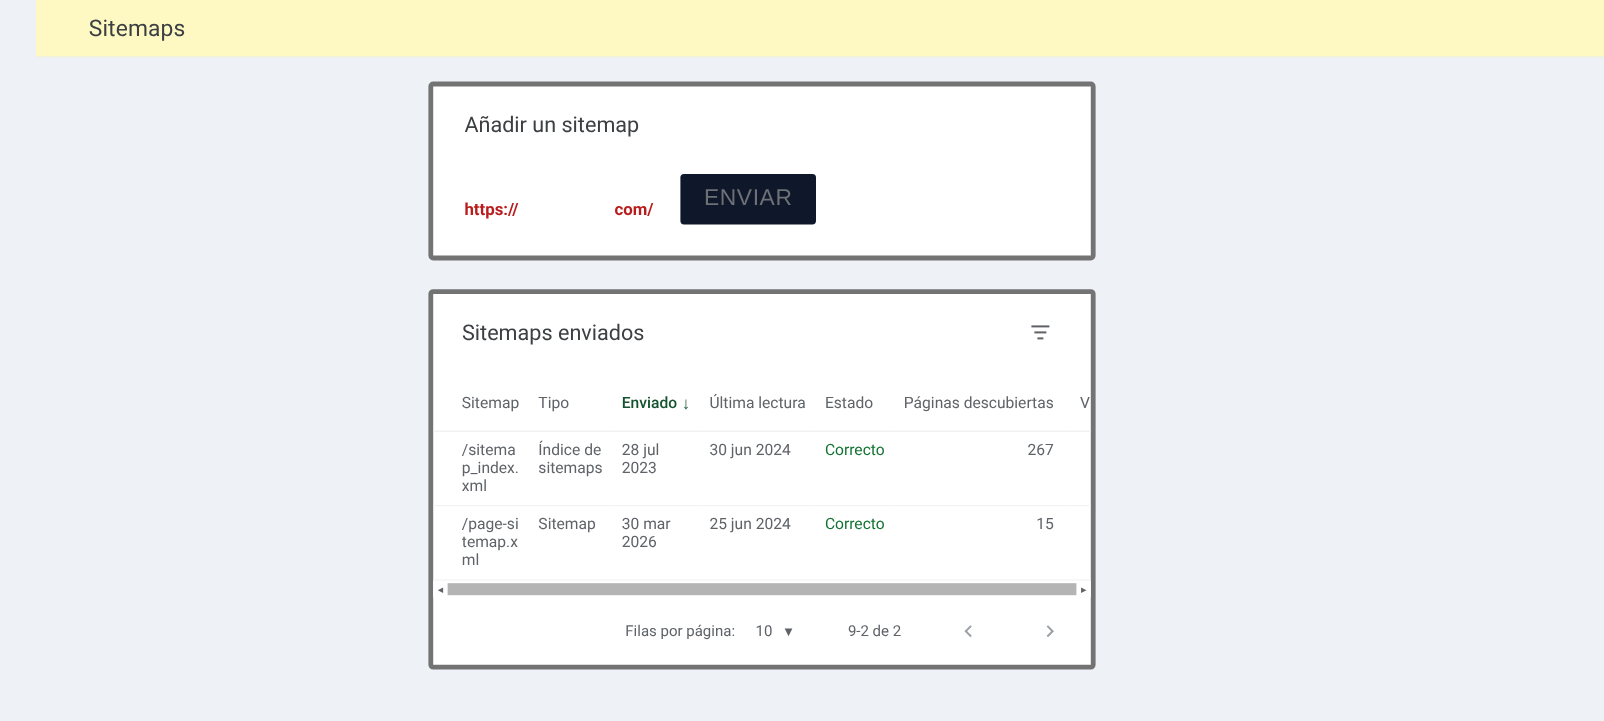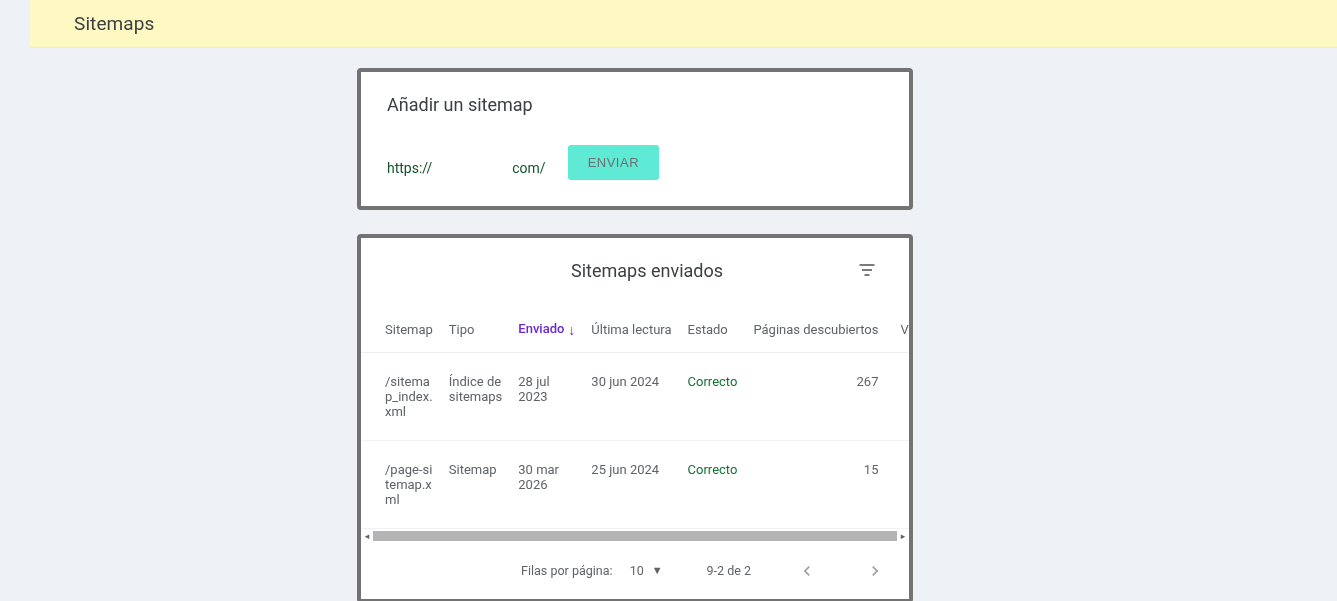--- a/index.html
+++ b/index.html
@@ -36,48 +36,49 @@
     .card-pad { padding: 22px 26px 26px 26px; }
     .card-title {
       font-size: 18px;
       color: #3c4043;
       font-weight: 400;
       margin-bottom: 30px;
     }
 
     .add-row { display: flex; align-items: flex-end; gap: 6px; }
     .prefix {
-      color: #14532d;
+      color: #b91c1c;
       font-size: 14px;
       padding-bottom: 4px;
       white-space: nowrap;
+      font-weight: bold;
     }
     .url-input {
       flex: 1;
       border: none;
       border-bottom: 2px solid #1a73e8;
       font-size: 14px;
       padding: 4px 2px 4px 2px;
       outline: none;
       color: #3c4043;
     }
     .url-input::placeholder { color: #80868b; }
     .submit-btn {
-      background: #5eead4;
+      background: #0f172a;
       color: #6d7175;
       border: none;
       border-radius: 3px;
       padding: 10px 20px;
-      font-size: 13px;
+      font-size: 19px;
       letter-spacing: .5px;
       margin-left: 16px;
       cursor: pointer;
     }
 
-    .list-card .card-title { margin: 22px 0 0 24px; text-align: center; }
+    .list-card .card-title { margin: 22px 0 0 24px; }
     .filter-icon {
       position: absolute;
       top: 22px;
       right: 30px;
       width: 22px;
       height: 22px;
       color: #5f6368;
       cursor: pointer;
     }
 
@@ -85,24 +86,24 @@
     .tbl { width: 100%; border-collapse: collapse; font-size: 13px; }
     .tbl th {
       text-align: left;
       color: #5f6368;
       font-weight: 400;
       padding: 12px 8px 14px 8px;
       border-bottom: 1px solid #eceef1;
       white-space: nowrap;
     }
     .tbl th:first-child, .tbl td:first-child { padding-left: 24px; }
-    .tbl th.sorted { color: #6d28d9; font-weight: 500; }
+    .tbl th.sorted { color: #14532d; font-weight: 500; }
     .sort-arrow { margin-left: 4px; font-size: 14px; vertical-align: middle; }
     .tbl td {
-      padding: 21px 8px;
+      padding: 8px 8px;
       color: #5f6368;
       border-bottom: 1px solid #f0f2f5;
       vertical-align: top;
     }
     .tbl td.name { color: #5f6368; word-break: break-all; max-width: 92px; }
     .tbl td.status { color: #137333; }
     .tbl td.num { text-align: right; padding-right: 14px; color:#5f6368;margin-top:24px;}
 
     .hscroll {
       height: 14px;
@@ -166,21 +167,21 @@
       <table class="tbl">
         <thead>
           <tr>
             <th style="width:95px">Sitemap</th>
             <th style="width:135px">Tipo</th>
             <th class="sorted" style="width:100px">
               <span>Enviado</span><span class="sort-arrow">↓</span>
             </th>
             <th style="width:120px">Última lectura</th>
             <th style="width:110px">Estado</th>
-            <th class="col-pages" style="width:155px">Páginas descubiertos</th>
+            <th class="col-pages" style="width:155px">Páginas descubiertas</th>
             <th class="col-videos" style="width:145px">Vídeos descubiertos</th>
 
           </tr>
         </thead>
         <tbody>
           <tr>
             <td class="name">/sitemap_index.xml</td>
             <td>Índice de sitemaps</td>
             <td>28 jul 2023</td>
             <td>30 jun 2024</td>

